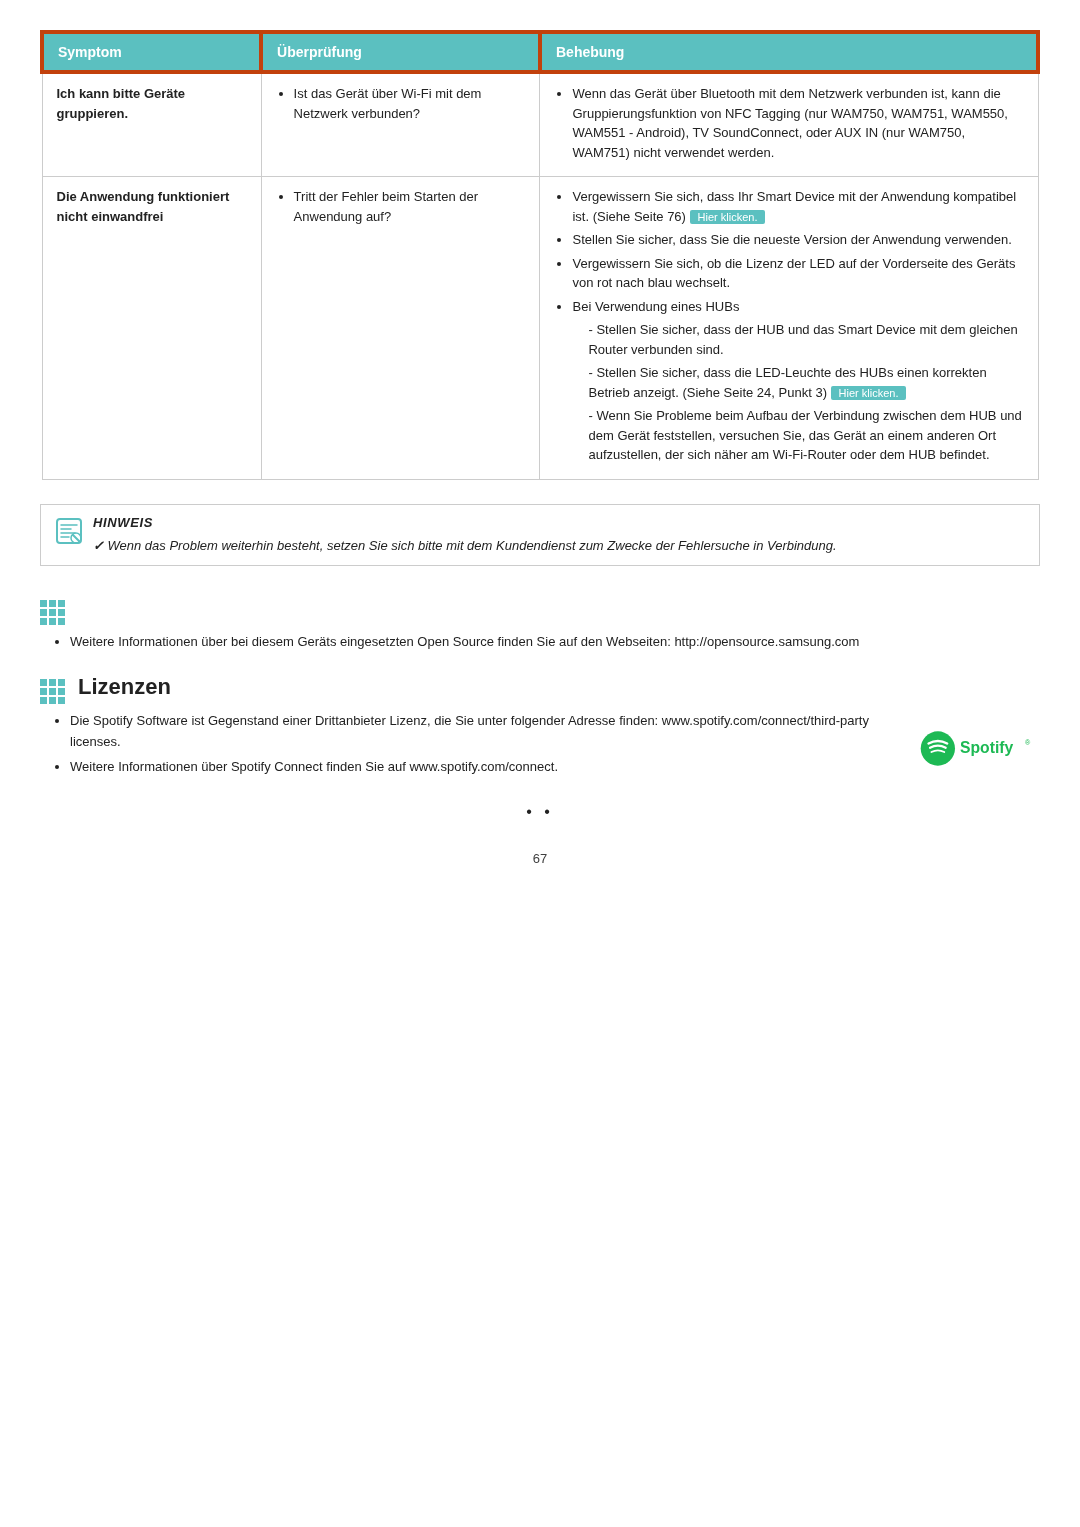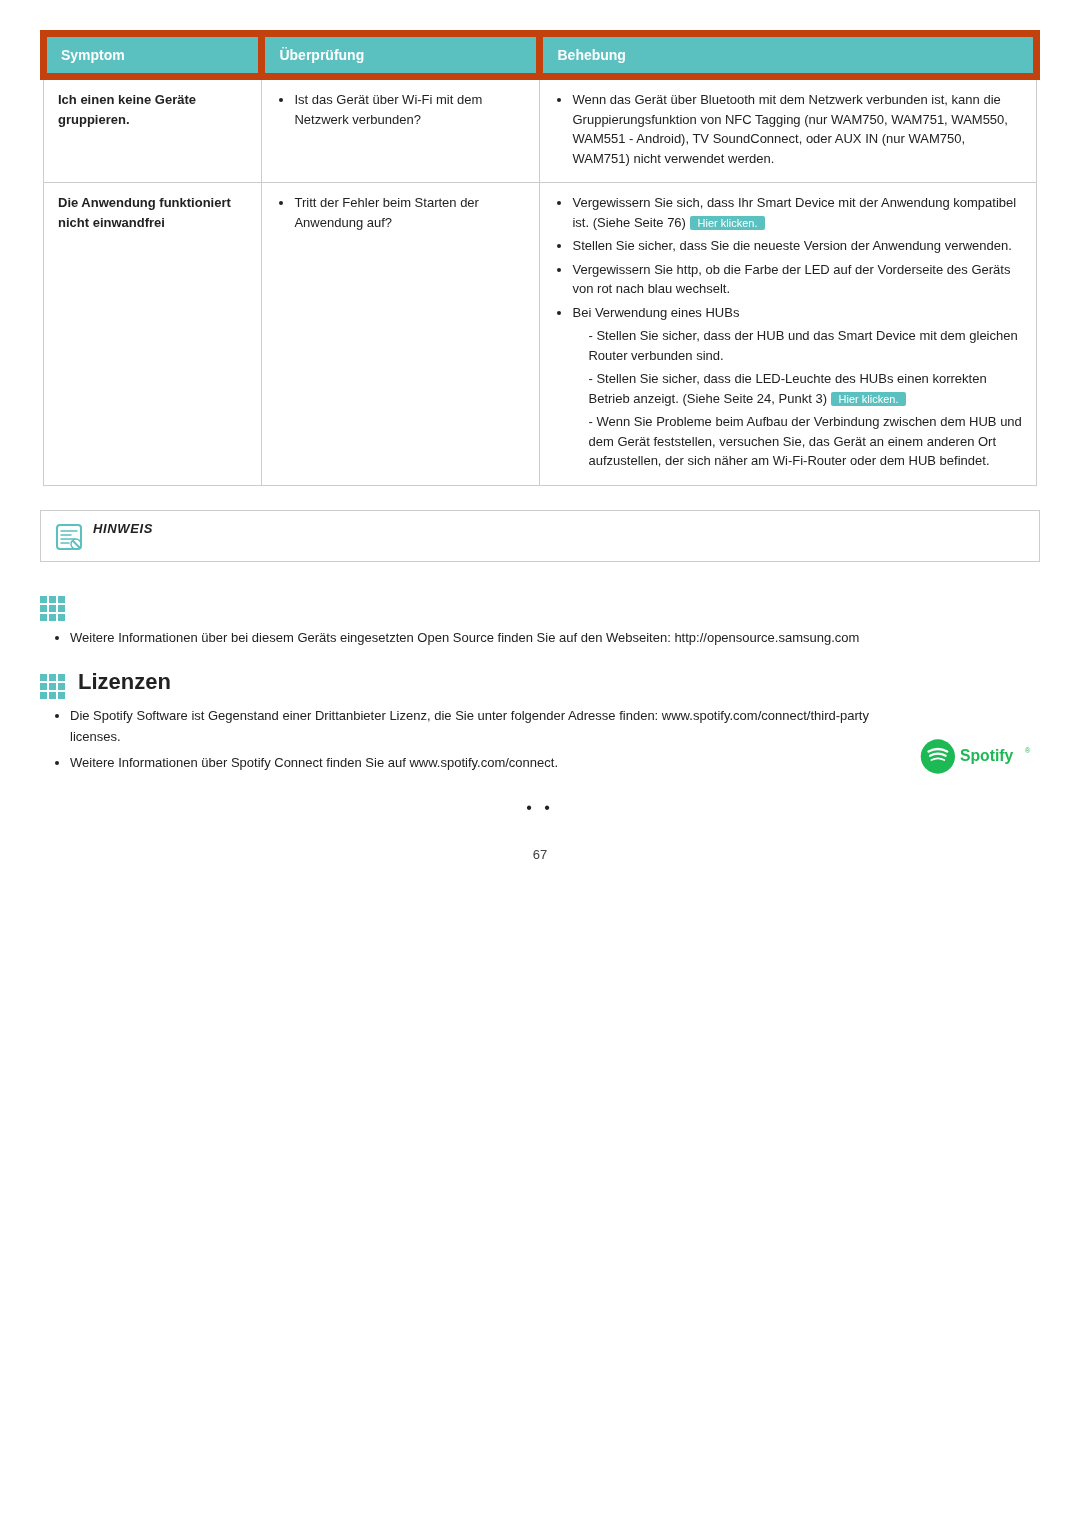--- a/index.html
+++ b/index.html
@@ -18,21 +18,21 @@
       width: 100%;
       border-collapse: collapse;
       margin-bottom: 24px;
     }
     .trouble-table th {
       background-color: #5bc0c0;
       color: #fff;
       font-weight: bold;
       padding: 10px 14px;
       text-align: left;
-      border: 7px solid #c2410c;
+      border: 4px solid #c2410c;
       font-size: 14px;
     }
     .trouble-table th:first-child { width: 22%; }
     .trouble-table th:nth-child(2) { width: 28%; }
     .trouble-table th:nth-child(3) { width: 50%; }
 
     .trouble-table td {
       border: 1px solid #ccc;
       padding: 10px 14px;
       vertical-align: top;
@@ -133,21 +133,21 @@
       list-style: disc;
       padding-left: 20px;
     }
     .section-content ul li {
       margin-bottom: 5px;
     }
 
     
     .lizenzen-section {
       display: flex;
-      align-items: flex-end;
+      align-items: center;
       gap: 20px;
     }
     .lizenzen-text {
       flex: 1;
     }
     .spotify-logo {
       flex-shrink: 0;
       width: 120px;
       display: flex;
       align-items: center;
@@ -190,21 +190,21 @@
   <thead>
     <tr>
       <th>Symptom</th>
       <th>Überprüfung</th>
       <th>Behebung</th>
     </tr>
   </thead>
   <tbody>
 
     <tr>
-      <td>Ich einen keine Geräte gruppieren.</td>
+      <td>Ich kann bitte Geräte gruppieren.</td>
       <td>
         <ul>
           <li>Ist das Gerät über Wi-Fi mit dem Netzwerk verbunden?</li>
         </ul>
       </td>
       <td>
         <ul>
           <li>Wenn das Gerät über Bluetooth mit dem Netzwerk verbunden ist, kann die Gruppierungsfunktion von NFC Tagging (nur WAM750, WAM751, WAM550, WAM551 - Android), TV SoundConnect, oder AUX IN (nur WAM750, WAM751) nicht verwendet werden.</li>
         </ul>
       </td>
@@ -214,21 +214,21 @@
       <td>Die Anwendung funktioniert nicht einwandfrei</td>
       <td>
         <ul>
           <li>Tritt der Fehler beim Starten der Anwendung auf?</li>
         </ul>
       </td>
       <td>
         <ul>
           <li>Vergewissern Sie sich, dass Ihr Smart Device mit der Anwendung kompatibel ist. (Siehe Seite 76) <span class="hier-klicken">Hier klicken.</span></li>
           <li>Stellen Sie sicher, dass Sie die neueste Version der Anwendung verwenden.</li>
-          <li>Vergewissern Sie http, ob die Farbe der LED auf der Vorderseite des Geräts von rot nach blau wechselt.</li>
+          <li>Vergewissern Sie sich, ob die Lizenz der LED auf der Vorderseite des Geräts von rot nach blau wechselt.</li>
           <li>Bei Verwendung eines HUBs
             <ul class="sub-list">
               <li>Stellen Sie sicher, dass der HUB und das Smart Device mit dem gleichen Router verbunden sind.</li>
               <li>Stellen Sie sicher, dass die LED-Leuchte des HUBs einen korrekten Betrieb anzeigt. (Siehe Seite 24, Punkt 3) <span class="hier-klicken">Hier klicken.</span></li>
               <li>Wenn Sie Probleme beim Aufbau der Verbindung zwischen dem HUB und dem Gerät feststellen, versuchen Sie, das Gerät an einem anderen Ort aufzustellen, der sich näher am Wi-Fi-Router oder dem HUB befindet.</li>
             </ul>
           </li>
         </ul>
       </td>
     </tr>
@@ -239,20 +239,23 @@
   <div class="hinweis-icon">
     <svg viewBox="0 0 28 28" xmlns="http://www.w3.org/2000/svg">
       <rect x="2" y="2" width="24" height="24" rx="3" fill="none" stroke="#5bc0c0" stroke-width="2"></rect>
       <path d="M6 8 L22 8 M6 12 L16 12 M6 16 L20 16 M6 20 L14 20" stroke="#5bc0c0" stroke-width="1.5" stroke-linecap="round"></path>
       <path d="M18 18 L24 24" stroke="#5bc0c0" stroke-width="2" stroke-linecap="round"></path>
       <circle cx="21" cy="21" r="5" fill="none" stroke="#5bc0c0" stroke-width="1.5"></circle>
     </svg>
   </div>
   <div class="hinweis-content">
     <div class="hinweis-title">HINWEIS</div>
+    <ul>
+      <li>Wenn das Problem weiterhin besteht, setzen Sie sich bitte mit dem Kundendienst zum Zwecke der Fehlersuche in Verbindung.</li>
+    </ul>
   </div>
 </div>
 
 <div class="section-heading">
   <div class="section-heading-icon">
     <div class="grid-icon">
       <span></span>
         <span></span>
         <span></span>
       <span></span>

